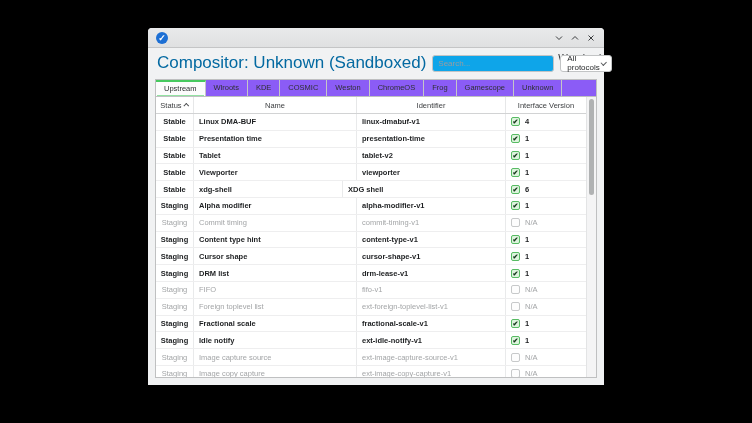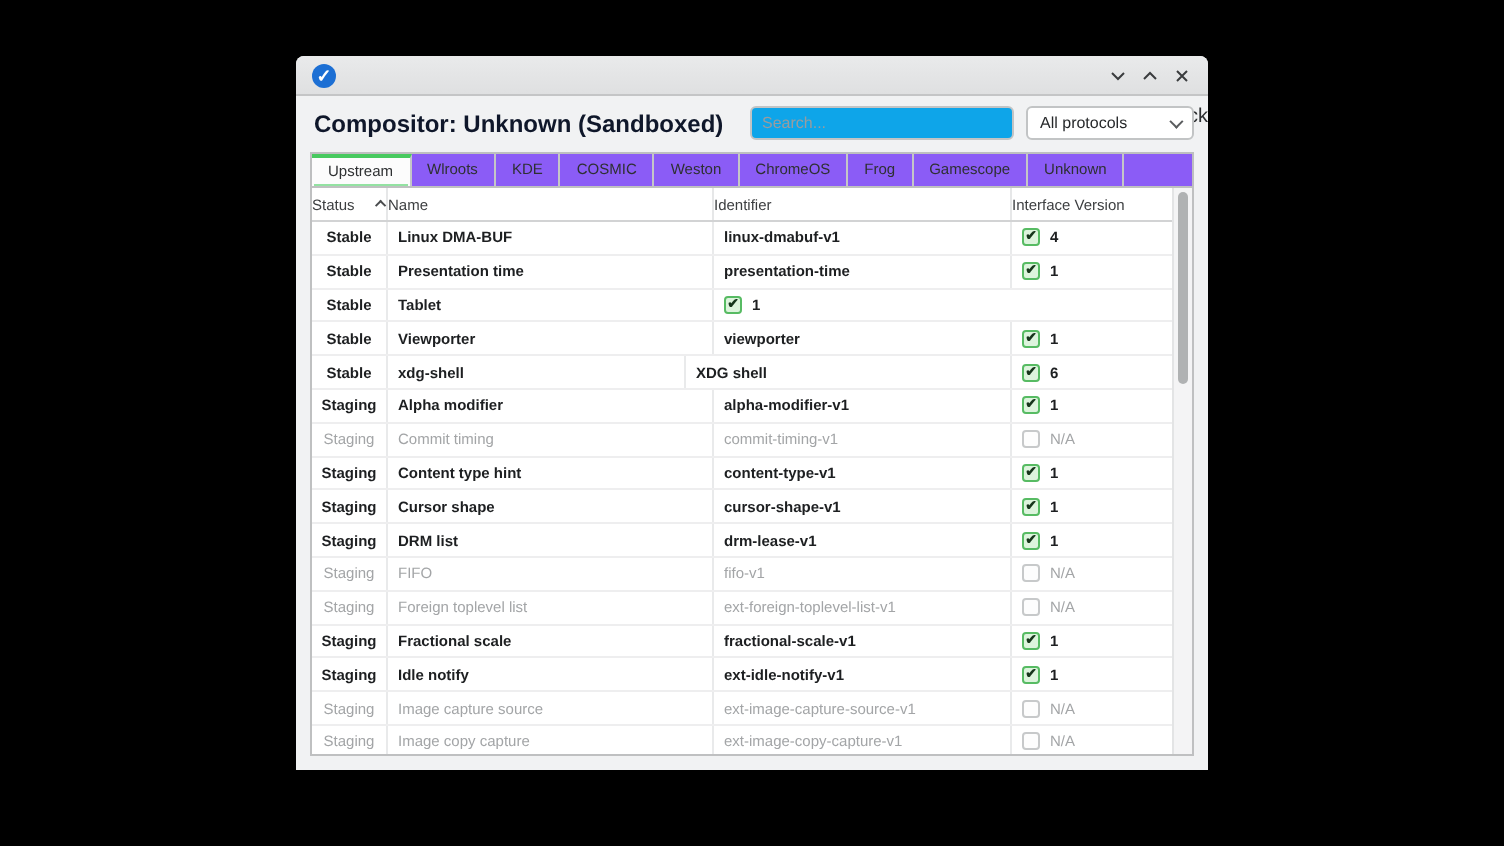--- a/index.html
+++ b/index.html
@@ -19,21 +19,21 @@
               text-align:center; font-weight:bold; z-index:1; }
   .titlebar-title { position:absolute; left:0; right:0; text-align:right;
                     font-size:10px; color:#2b2d2f;margin-top:41px; }
   .titlebar-controls { margin-left:auto; display:flex; align-items:center; gap:7px;
                        padding-right:9px; z-index:1; }
   .tb-btn { width:9px; height:9px; display:flex; align-items:center; justify-content:center; }
   .tb-btn svg { display:block; }
 
   
   .header-row { flex:none; display:flex; align-items:center; padding:5px 7px 4px 9px; gap:6px; }
-  .compositor-title { flex:1; font-size:12px; font-weight:bold; color:#0f172a; white-space:nowrap; }
+  .compositor-title { flex:1; font-size:17px; font-weight:normal; color:#0369a1; white-space:nowrap; }
   .search-input { width:132px; height:17px; border:1px solid #c2c4c5; border-radius:3px;
                   background:#0ea5e9; font-family:"Liberation Sans",sans-serif;
                   font-size:8px; color:#333; padding:0 5px; outline:none; }
   .search-input::placeholder { color:#9a9c9e; }
   .dropdown { width:84px; height:17px; border:1px solid #c2c4c5; border-radius:3px;
               background:#fff; display:flex; align-items:center; font-size:8px;
               color:#26282a; padding:0 6px; position:relative; }
   .chev-down { margin-left:auto; width:5px; height:5px; border-right:1px solid #5a5c5e;
                border-bottom:1px solid #5a5c5e; transform:rotate(45deg) translateY(-1px); }
 
@@ -46,21 +46,21 @@
                 margin-bottom:-1px; }
   .tab.active::after { content:""; position:absolute; left:1px; right:1px; bottom:0;
                        height:2px; background:#93e2a2; }
 
   
   .table-frame { flex:1; margin:0 7px 7px; border:1px solid #bfc0c1; background:#fff;
                  position:relative; display:flex; flex-direction:column; overflow:hidden; }
   .tbody-wrap { position:absolute; inset:0 10px 0 0; display:flex; flex-direction:column; }
   .thead { flex:none; display:flex; height:17px; border-bottom:1px solid #d2d3d4; background:#fff; }
   .th { font-size:7.5px; color:#3c3e40; display:flex; align-items:center;
-        justify-content:space-between; border-right:1px solid #e6e7e8; gap:3px; }
+        justify-content:center; border-right:1px solid #e6e7e8; gap:3px; }
   .sort-chev { width:4px; height:4px; border-left:1px solid #4a4c4e; border-top:1px solid #4a4c4e;
                transform:rotate(45deg) translateY(1px); }
   .c-status { width:38px; flex:none; }
   .c-name { width:163px; flex:none; }
   .c-id { width:149px; flex:none; }
   .c-iv { flex:1; border-right:none !important; }
 
   .trow { flex:none; display:flex; height:16.8px; border-bottom:1px solid #eeeeef;
           font-size:7.5px; color:#1d1f21; font-weight:bold; }
   .trow.disabled { color:#a3a5a7; font-weight:normal; }
@@ -180,20 +180,21 @@
     <span class="td td-name">Presentation time</span>
     <span class="td td-id">presentation-time</span>
     <span class="td td-iv">
       <span class="checkbox checked">✔</span>
       <span>1</span>
     </span>
   </div>
           <div class="trow">
     <span class="td td-status">Stable</span>
     <span class="td td-name">Tablet</span>
+    <span class="td td-id">tablet-v2</span>
     <span class="td td-iv">
       <span class="checkbox checked">✔</span>
       <span>1</span>
     </span>
   </div>
           <div class="trow">
     <span class="td td-status">Stable</span>
     <span class="td td-name">Viewporter</span>
     <span class="td td-id">viewporter</span>
     <span class="td td-iv">

